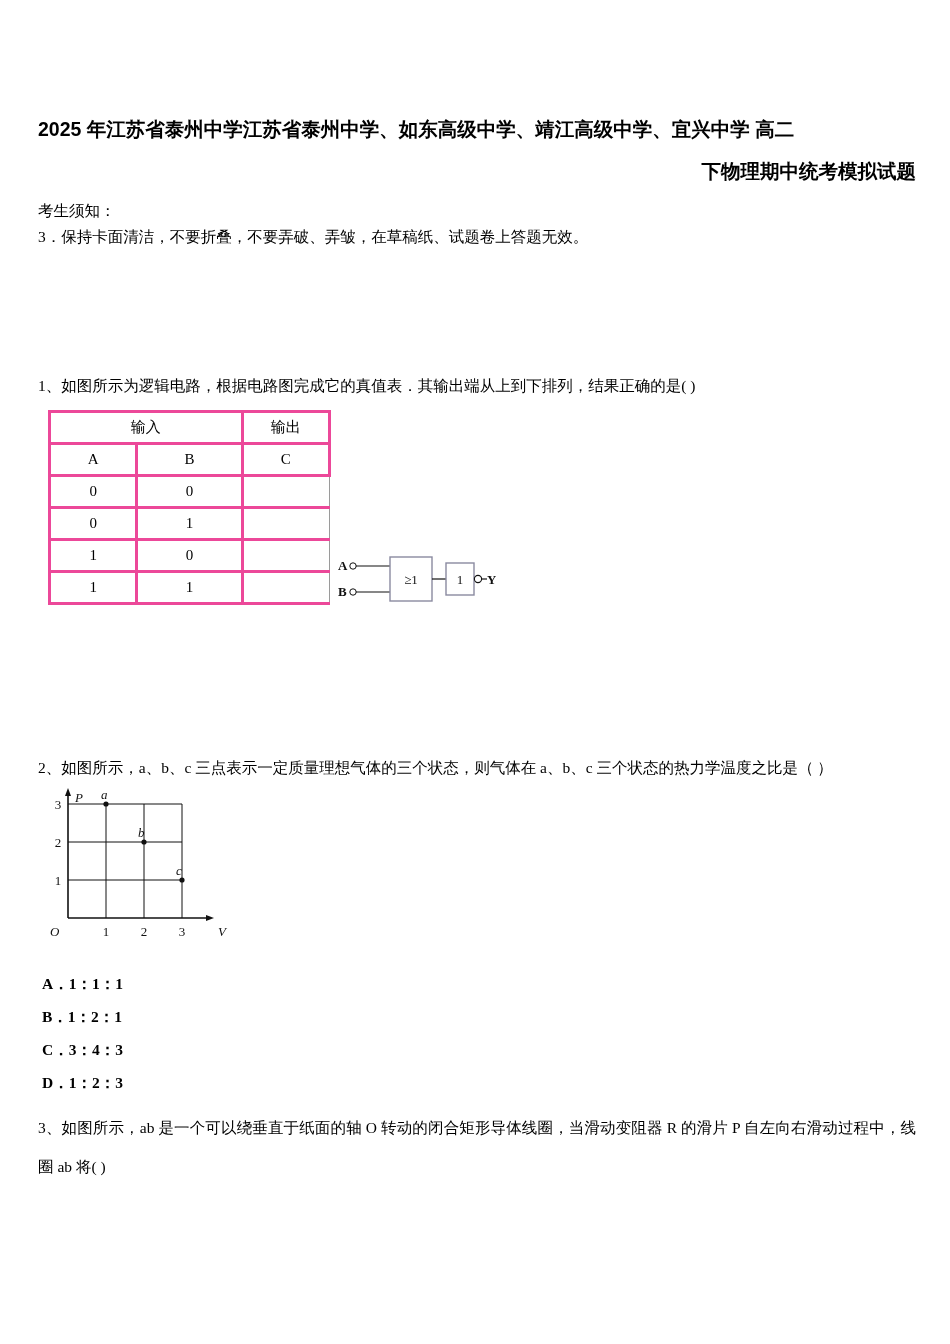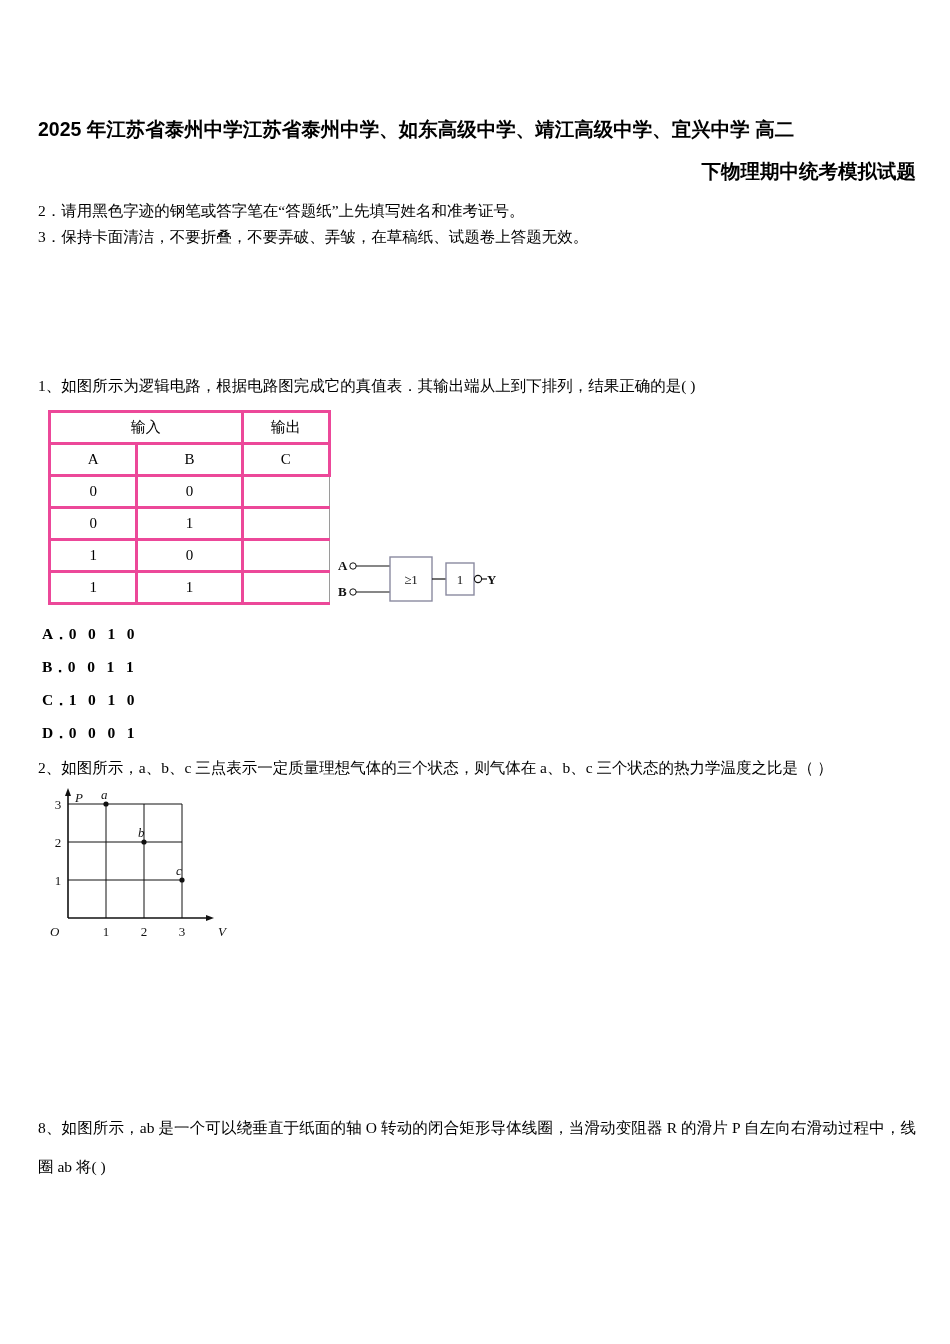--- a/index.html
+++ b/index.html
@@ -134,21 +134,21 @@
 <body>
 
 <div class="page">
 
   <div class="title-block">
     <div class="title-line l1">2025 年江苏省泰州中学江苏省泰州中学、如东高级中学、靖江高级中学、宜兴中学 高二</div>
     <div class="title-line l2">下物理期中统考模拟试题</div>
   </div>
 
   <div class="notice">
-    <p>2．请用黑色字迹的钢笔或答字笔在“答题纸”上先填写姓名和准考证号。</p>
+    <p>考生须知：</p>
     <p>3．保持卡面清洁，不要折叠，不要弄破、弄皱，在草稿纸、试题卷上答题无效。</p>
   </div>
 
 
   <div class="qtext" id="q1-stem">1、如图所示为逻辑电路，根据电路图完成它的真值表．其输出端从上到下排列，结果正确的是(        )</div>
 
   <table class="truth-table">
     <tbody>
         <tr>
       <td class="hdr" colspan="2">输入</td>
@@ -200,26 +200,20 @@
 
     <rect x="110" y="11" width="28" height="32" fill="#fff" stroke="#8a8aa0" stroke-width="1.4"></rect>
     <text class="fig-label" x="124" y="32" text-anchor="middle" font-size="14">1</text>
 
     <circle cx="142" cy="27" r="3.6" fill="#fff" stroke="#111" stroke-width="1.1"></circle>
 
     <line x1="145.5" y1="27" x2="151" y2="27" stroke="#111" stroke-width="1.2"></line>
     <text class="fig-label" x="151" y="32" font-weight="bold">Y</text>
   </svg>
 
-  <div class="options" id="q1-options">
-    <div class="opt">A．0   0   1   0</div>
-    <div class="opt">B．0   0   1   1</div>
-    <div class="opt">C．1   0   1   0</div>
-    <div class="opt">D．0   0   0   1</div>
-  </div>
 
   <div class="qtext" id="q2-stem">2、如图所示，a、b、c 三点表示一定质量理想气体的三个状态，则气体在 a、b、c 三个状态的热力学温度之比是（    ）</div>
 
   <svg class="pv-diagram" viewBox="0 0 200 162">
 
     <line x1="62" y1="18" x2="62" y2="132" stroke="#111" stroke-width="1"></line>
     <line x1="100" y1="18" x2="100" y2="132" stroke="#111" stroke-width="1"></line>
     <line x1="138" y1="18" x2="138" y2="132" stroke="#111" stroke-width="1"></line>
 
     <line x1="24" y1="94" x2="138" y2="94" stroke="#111" stroke-width="1"></line>
@@ -244,16 +238,22 @@
     <text class="fig-label" x="14" y="23" text-anchor="middle" font-size="14">3</text>
 
     <circle cx="62" cy="18" r="2.6" fill="#111"></circle>
     <text class="fig-label" x="57" y="13" font-style="italic" font-size="14">a</text>
     <circle cx="100" cy="56" r="2.6" fill="#111"></circle>
     <text class="fig-label" x="94" y="51" font-style="italic" font-size="14">b</text>
     <circle cx="138" cy="94" r="2.6" fill="#111"></circle>
     <text class="fig-label" x="132" y="89" font-style="italic" font-size="14">c</text>
   </svg>
 
-
-  <div class="qtext" id="q3-stem"><span>8、如图所示，</span><span class="it">ab</span><span> 是一个可以绕垂直于纸面的轴 </span><span class="it">O</span><span> 转动的闭合矩形导体线圈，当滑动变阻器 </span><span class="it">R</span><span> 的滑片 </span><span class="it">P</span><span> 自左向右滑动过程中，线圈 </span><span class="it">ab</span><span> 将(      )</span></div>
+  <div class="options" id="q2-options">
+    <div class="opt">A．1：1：1</div>
+    <div class="opt">B．1：2：1</div>
+    <div class="opt">C．3：4：3</div>
+    <div class="opt">D．1：2：3</div>
+  </div>
+
+  <div class="qtext" id="q3-stem"><span>3、如图所示，</span><span class="it">ab</span><span> 是一个可以绕垂直于纸面的轴 </span><span class="it">O</span><span> 转动的闭合矩形导体线圈，当滑动变阻器 </span><span class="it">R</span><span> 的滑片 </span><span class="it">P</span><span> 自左向右滑动过程中，线圈 </span><span class="it">ab</span><span> 将(      )</span></div>
 
 </div>
 
 </body></html>

